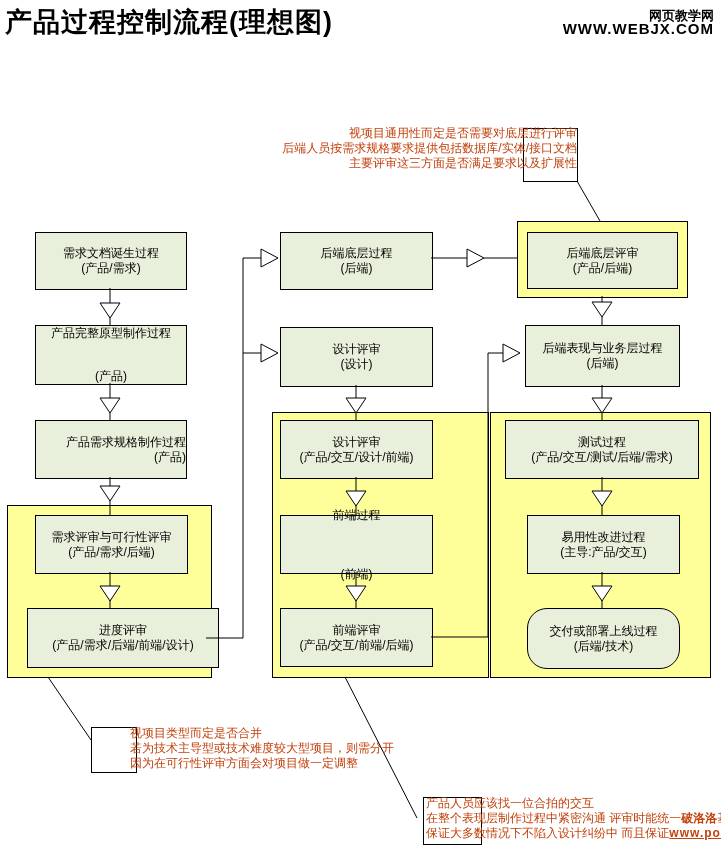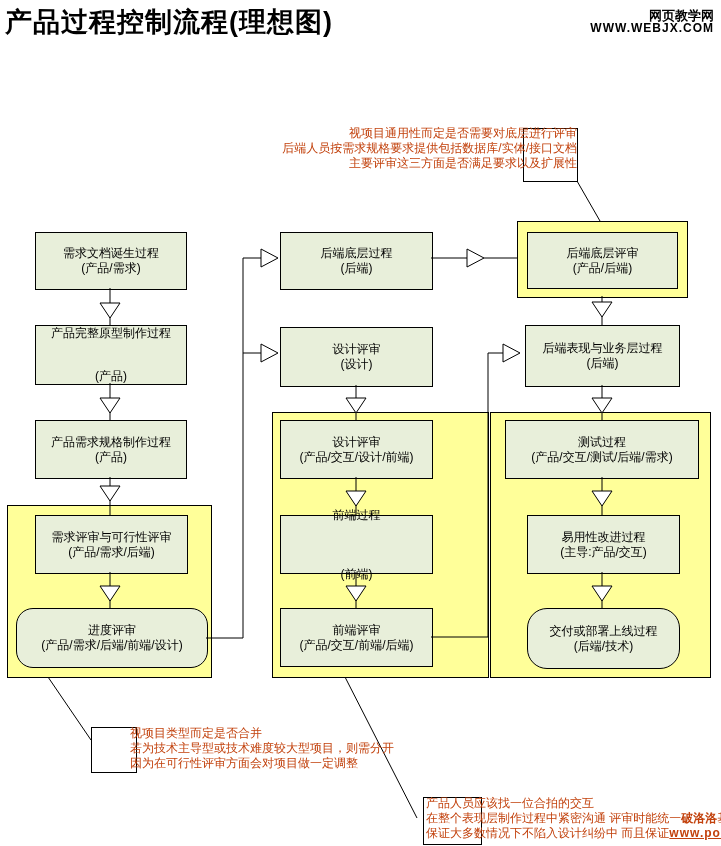--- a/index.html
+++ b/index.html
@@ -2,21 +2,21 @@
 <html><head>
 <meta charset="utf-8">
 <style>
   html,body{margin:0;padding:0;background:#fff;}
   .stage{position:relative;width:721px;height:846px;background:#ffffff;
          font-family:"Liberation Sans",sans-serif;overflow:hidden;}
   .title{position:absolute;left:5px;top:4px;font-size:27px;font-weight:bold;
          letter-spacing:1px;color:#000;white-space:nowrap;}
   .wm{position:absolute;right:7px;top:8px;text-align:right;font-weight:bold;color:#000;}
   .wm-name{font-size:13px;line-height:15px;}
-  .wm-url{font-size:12px;letter-spacing:1px;line-height:11px;}
+  .wm-url{font-size:15px;letter-spacing:1px;line-height:11px;}
   .container{position:absolute;background:#ffff99;border:1px solid #000;}
   .node{position:absolute;background:#e8efda;border:1px solid #000;
         display:flex;flex-direction:column;align-items:center;justify-content:center;
         font-size:12px;line-height:15px;text-align:center;color:#000;}
   .ann{position:absolute;font-size:12px;line-height:15px;color:#c2410c;white-space:nowrap;}
   .ann-right{text-align:right;}
   .ann-box{position:absolute;border:1px solid #000;background:transparent;}
   .connectors{position:absolute;left:0;top:0;pointer-events:none;}
   .wm-overlap{font-weight:bold;}
   .wm-underline{text-decoration:underline;font-weight:bold;letter-spacing:1px;}
@@ -38,29 +38,29 @@
   <div class="container" style="left:517px;top:221px;width:169px;height:75px;"></div>
 
   <div class="node" style="left:35px;top:232px;width:150px;height:56px;">
     <div>需求文档诞生过程</div>
     <div>(产品/需求)</div>
   </div>
   <div class="node" style="left:35px;top:325px;width:150px;height:58px;justify-content:space-between;">
     <div>产品完整原型制作过程</div>
     <div>(产品)</div>
   </div>
-  <div class="node" style="left:35px;top:420px;width:150px;height:57px;">
+  <div class="node" style="left:35px;top:420px;width:150px;height:57px;align-items:flex-end;">
     <div>产品需求规格制作过程</div>
     <div>(产品)</div>
   </div>
   <div class="node" style="left:35px;top:515px;width:151px;height:57px;">
     <div>需求评审与可行性评审</div>
     <div>(产品/需求/后端)</div>
   </div>
-  <div class="node" style="left:16px;top:608px;width:190px;height:58px;border-radius:17px;">
+  <div class="node" style="left:27px;top:608px;width:190px;height:58px;">
     <div>进度评审</div>
     <div>(产品/需求/后端/前端/设计)</div>
   </div>
 
   <div class="node" style="left:280px;top:232px;width:151px;height:56px;">
     <div>后端底层过程</div>
     <div>(后端)</div>
   </div>
   <div class="node" style="left:280px;top:327px;width:151px;height:58px;">
     <div>设计评审</div>

